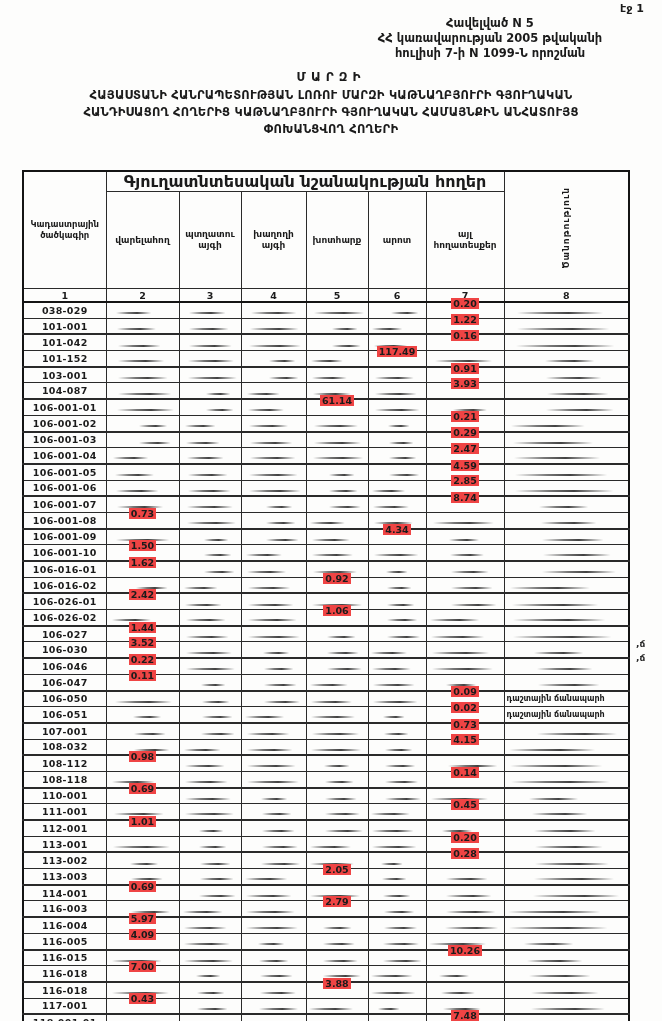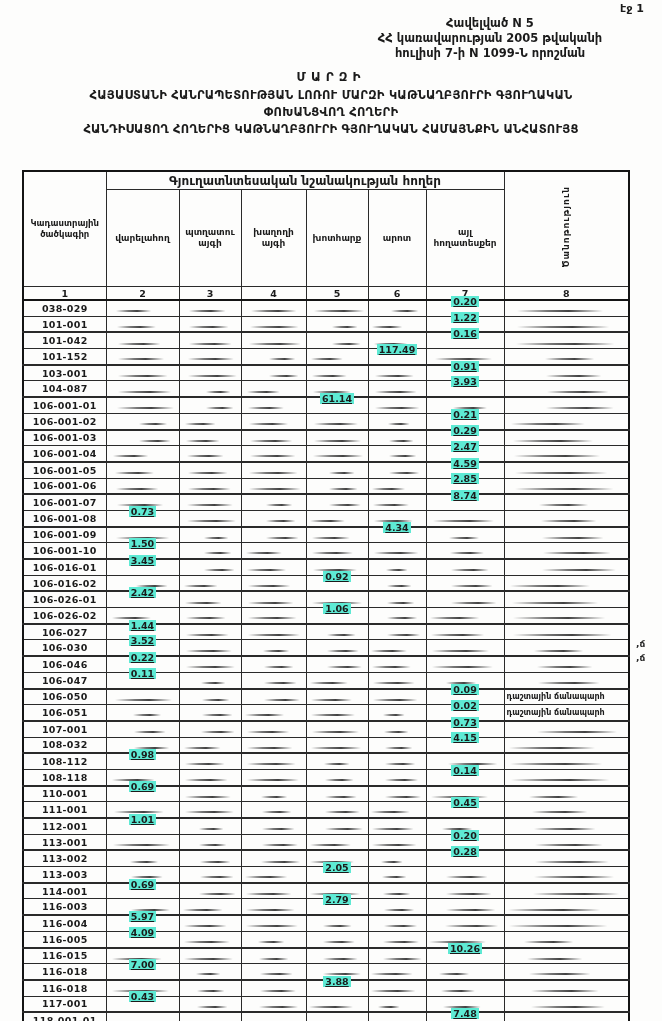--- a/index.html
+++ b/index.html
@@ -16,55 +16,55 @@
   .title-line{font-size:11.5px;line-height:17px;letter-spacing:.2px;}
 
   table.doc{
     position:absolute;top:170px;left:22px;width:606px;
     border-collapse:collapse;table-layout:fixed;
     border:2px solid #141414;
   }
   .doc th,.doc td{border:1.4px solid #2a2a2a;padding:0;}
   .doc th{font-weight:700;vertical-align:middle;text-align:center;}
   .col1h{font-size:8.5px;line-height:11px;padding:0 3px;}
-  .grouph{font-size:12px;height:17px;margin-top:40px;}
+  .grouph{font-size:16px;height:17px;margin-top:40px;}
   .subh{font-size:9px;line-height:11px;height:96px;padding:0 2px;}
   .noteh{text-align:center;}
   .vert{writing-mode:vertical-rl;transform:rotate(180deg);
         font-size:9px;letter-spacing:1px;display:inline-block;}
   .numrow td{height:12px;font-weight:700;font-size:9.5px;text-align:center;
              border-bottom:2px solid #141414;}
   tbody.data td{
     height:14.7px;font-weight:700;font-size:9.5px;text-align:center;
     vertical-align:middle;overflow:visible;white-space:nowrap;
   }
   tbody.data tr:nth-child(odd) td{border-top-width:2px;}
   tbody.data td.code{letter-spacing:.3px;}
   tbody.data td.note{text-align:left;font-size:8px;overflow:hidden;padding-left:2px;}
-  .val{position:relative;top:-7px;display:inline-block;background:#5eead4;padding:0 2px;text-decoration:underline;}
+  .val{position:relative;top:-7px;display:inline-block;background:#ef4444;padding:0 2px;}
   .mark{position:absolute;font-size:9px;font-weight:700;color:#2a2a2a;}
   .mark.m0{top:639px;left:636px;}
   .mark.m1{top:653px;left:636px;}
 </style>
 </head>
 <body>
 
 <div class="pageno">էջ 1</div>
 
 <div class="hdr">
   <div>Հավելված N 5</div>
   <div>ՀՀ կառավարության 2005 թվականի</div>
   <div>հուլիսի 7-ի  N 1099-Ն որոշման</div>
 </div>
 
 <div class="titleblock">
   <div class="title-main">ՄԱՐԶԻ</div>
   <div class="title-line">ՀԱՅԱՍՏԱՆԻ ՀԱՆՐԱՊԵՏՈՒԹՅԱՆ ԼՈՌՈՒ ՄԱՐԶԻ ԿԱԹՆԱՂԲՅՈՒՐԻ ԳՅՈՒՂԱԿԱՆ</div>
+  <div class="title-line">ՀԱՆԴԻՍԱՑՈՂ ՀՈՂԵՐԻՑ ԿԱԹՆԱՂԲՅՈՒՐԻ ԳՅՈՒՂԱԿԱՆ ՀԱՄԱՅՆՔԻՆ ԱՆՀԱՏՈՒՅՑ</div>
   <div class="title-line">ՓՈԽԱՆՑՎՈՂ ՀՈՂԵՐԻ</div>
-  <div class="title-line">ՀԱՆԴԻՍԱՑՈՂ ՀՈՂԵՐԻՑ ԿԱԹՆԱՂԲՅՈՒՐԻ ԳՅՈՒՂԱԿԱՆ ՀԱՄԱՅՆՔԻՆ ԱՆՀԱՏՈՒՅՑ</div>
 </div>
 
 <table class="doc">
   <colgroup>
     <col style="width:83px">
       <col style="width:73px">
       <col style="width:62px">
     <col style="width:65px">
       <col style="width:62px">
       <col style="width:58px">
@@ -254,21 +254,21 @@
         <td><span class="val">1.50</span></td>
         <td style="background-image: linear-gradient(90deg, rgba(120, 120, 120, 0) 0%, rgba(95, 95, 95, 0.85) 35%, rgba(45, 45, 45, 0.9) 60%, rgba(120, 120, 120, 0) 100%); background-repeat: no-repeat; background-size: 45% 2px; background-position: 73% 72%;"></td>
         <td style="background-image: linear-gradient(90deg, rgba(120, 120, 120, 0) 0%, rgba(95, 95, 95, 0.85) 35%, rgba(45, 45, 45, 0.9) 60%, rgba(120, 120, 120, 0) 100%); background-repeat: no-repeat; background-size: 56% 2px; background-position: 16% 72%;"></td>
         <td style="background-image: linear-gradient(90deg, rgba(120, 120, 120, 0) 0%, rgba(95, 95, 95, 0.85) 35%, rgba(45, 45, 45, 0.9) 60%, rgba(120, 120, 120, 0) 100%); background-repeat: no-repeat; background-size: 67% 2px; background-position: 29% 72%;"></td>
         <td style="background-image: linear-gradient(90deg, rgba(120, 120, 120, 0) 0%, rgba(95, 95, 95, 0.85) 35%, rgba(45, 45, 45, 0.9) 60%, rgba(120, 120, 120, 0) 100%); background-repeat: no-repeat; background-size: 78% 2px; background-position: 42% 72%;"></td>
         <td style="background-image: linear-gradient(90deg, rgba(120, 120, 120, 0) 0%, rgba(95, 95, 95, 0.85) 35%, rgba(45, 45, 45, 0.9) 60%, rgba(120, 120, 120, 0) 100%); background-repeat: no-repeat; background-size: 44% 2px; background-position: 55% 72%;"></td>
         <td class="note" style="background-image: linear-gradient(90deg, rgba(120, 120, 120, 0) 0%, rgba(95, 95, 95, 0.85) 35%, rgba(45, 45, 45, 0.9) 60%, rgba(120, 120, 120, 0) 100%); background-repeat: no-repeat; background-size: 55% 2px; background-position: 68% 72%;"></td>
       </tr>
       <tr>
         <td class="code">106-016-01</td>
-        <td><span class="val">3.45</span></td>
+        <td><span class="val">1.62</span></td>
         <td style="background-image: linear-gradient(90deg, rgba(120, 120, 120, 0) 0%, rgba(95, 95, 95, 0.85) 35%, rgba(45, 45, 45, 0.9) 60%, rgba(120, 120, 120, 0) 100%); background-repeat: no-repeat; background-size: 50% 2px; background-position: 80% 72%;"></td>
         <td style="background-image: linear-gradient(90deg, rgba(120, 120, 120, 0) 0%, rgba(95, 95, 95, 0.85) 35%, rgba(45, 45, 45, 0.9) 60%, rgba(120, 120, 120, 0) 100%); background-repeat: no-repeat; background-size: 61% 2px; background-position: 23% 72%;"></td>
         <td style="background-image: linear-gradient(90deg, rgba(120, 120, 120, 0) 0%, rgba(95, 95, 95, 0.85) 35%, rgba(45, 45, 45, 0.9) 60%, rgba(120, 120, 120, 0) 100%); background-repeat: no-repeat; background-size: 72% 2px; background-position: 36% 72%;"></td>
         <td style="background-image: linear-gradient(90deg, rgba(120, 120, 120, 0) 0%, rgba(95, 95, 95, 0.85) 35%, rgba(45, 45, 45, 0.9) 60%, rgba(120, 120, 120, 0) 100%); background-repeat: no-repeat; background-size: 38% 2px; background-position: 49% 72%;"></td>
         <td style="background-image: linear-gradient(90deg, rgba(120, 120, 120, 0) 0%, rgba(95, 95, 95, 0.85) 35%, rgba(45, 45, 45, 0.9) 60%, rgba(120, 120, 120, 0) 100%); background-repeat: no-repeat; background-size: 49% 2px; background-position: 62% 72%;"></td>
         <td class="note" style="background-image: linear-gradient(90deg, rgba(120, 120, 120, 0) 0%, rgba(95, 95, 95, 0.85) 35%, rgba(45, 45, 45, 0.9) 60%, rgba(120, 120, 120, 0) 100%); background-repeat: no-repeat; background-size: 60% 2px; background-position: 75% 72%;"></td>
       </tr>
       <tr>
         <td class="code">106-016-02</td>
         <td style="background-image: linear-gradient(90deg, rgba(120, 120, 120, 0) 0%, rgba(95, 95, 95, 0.85) 35%, rgba(45, 45, 45, 0.9) 60%, rgba(120, 120, 120, 0) 100%); background-repeat: no-repeat; background-size: 44% 2px; background-position: 74% 72%;"></td>

